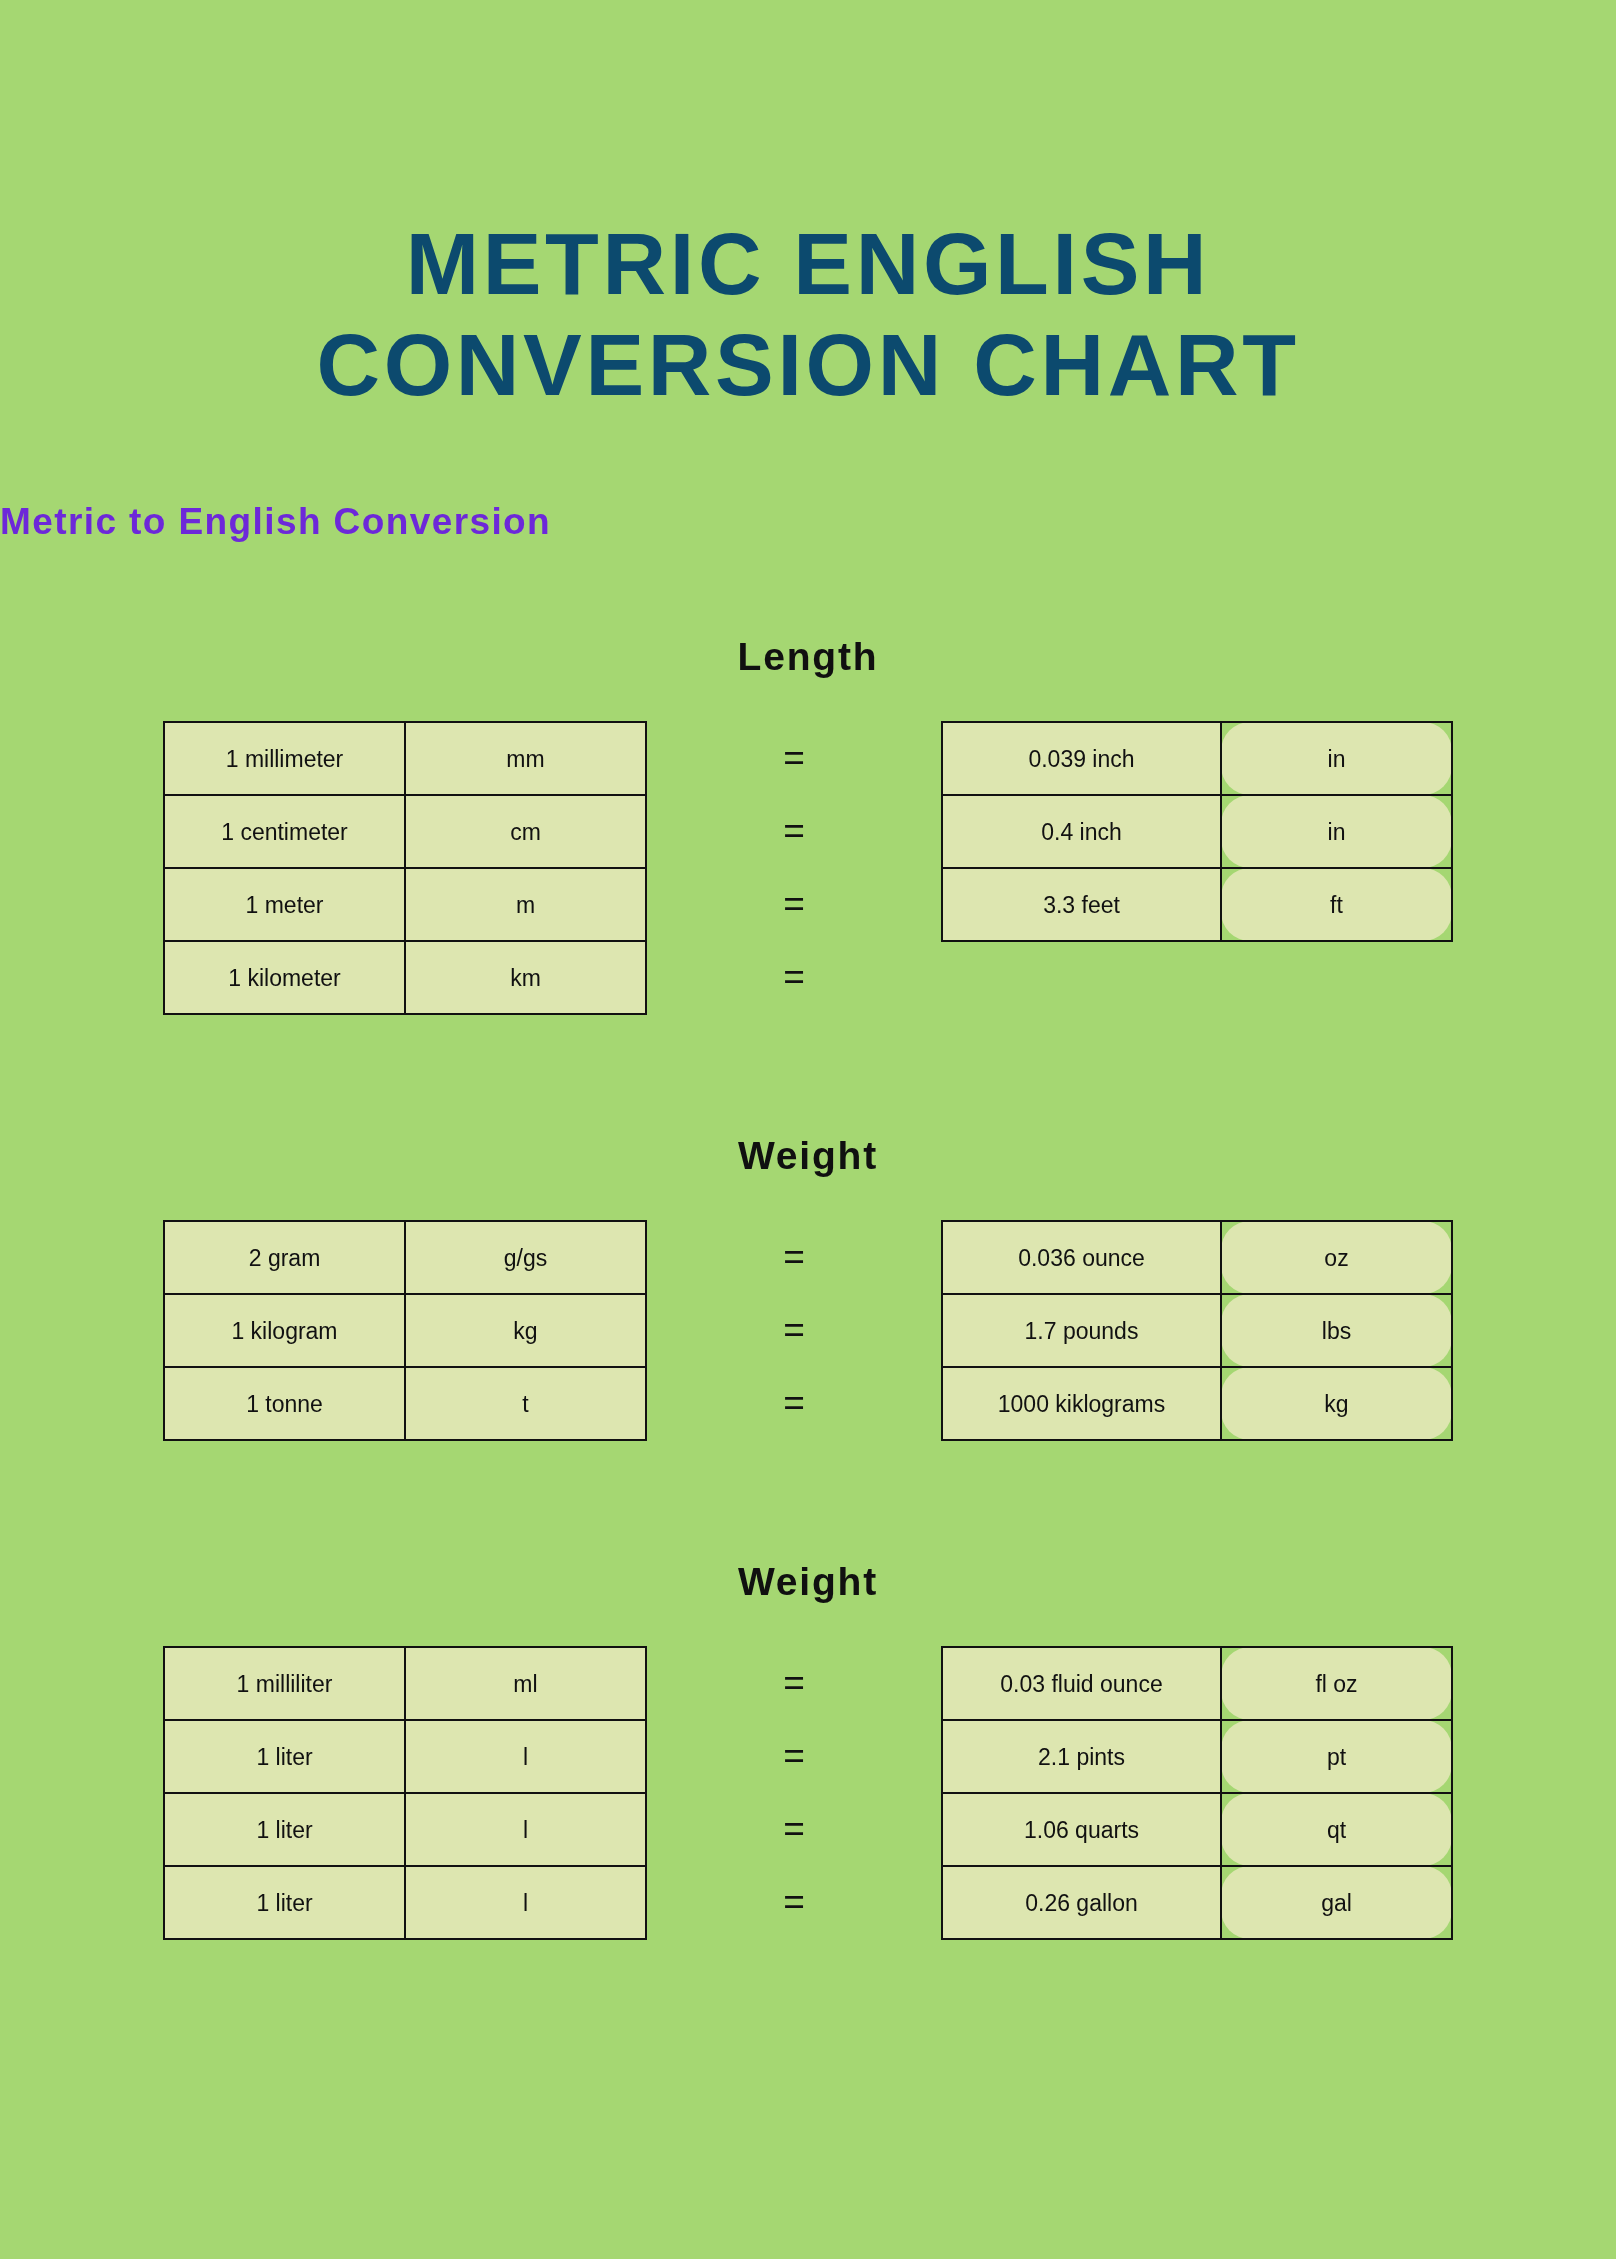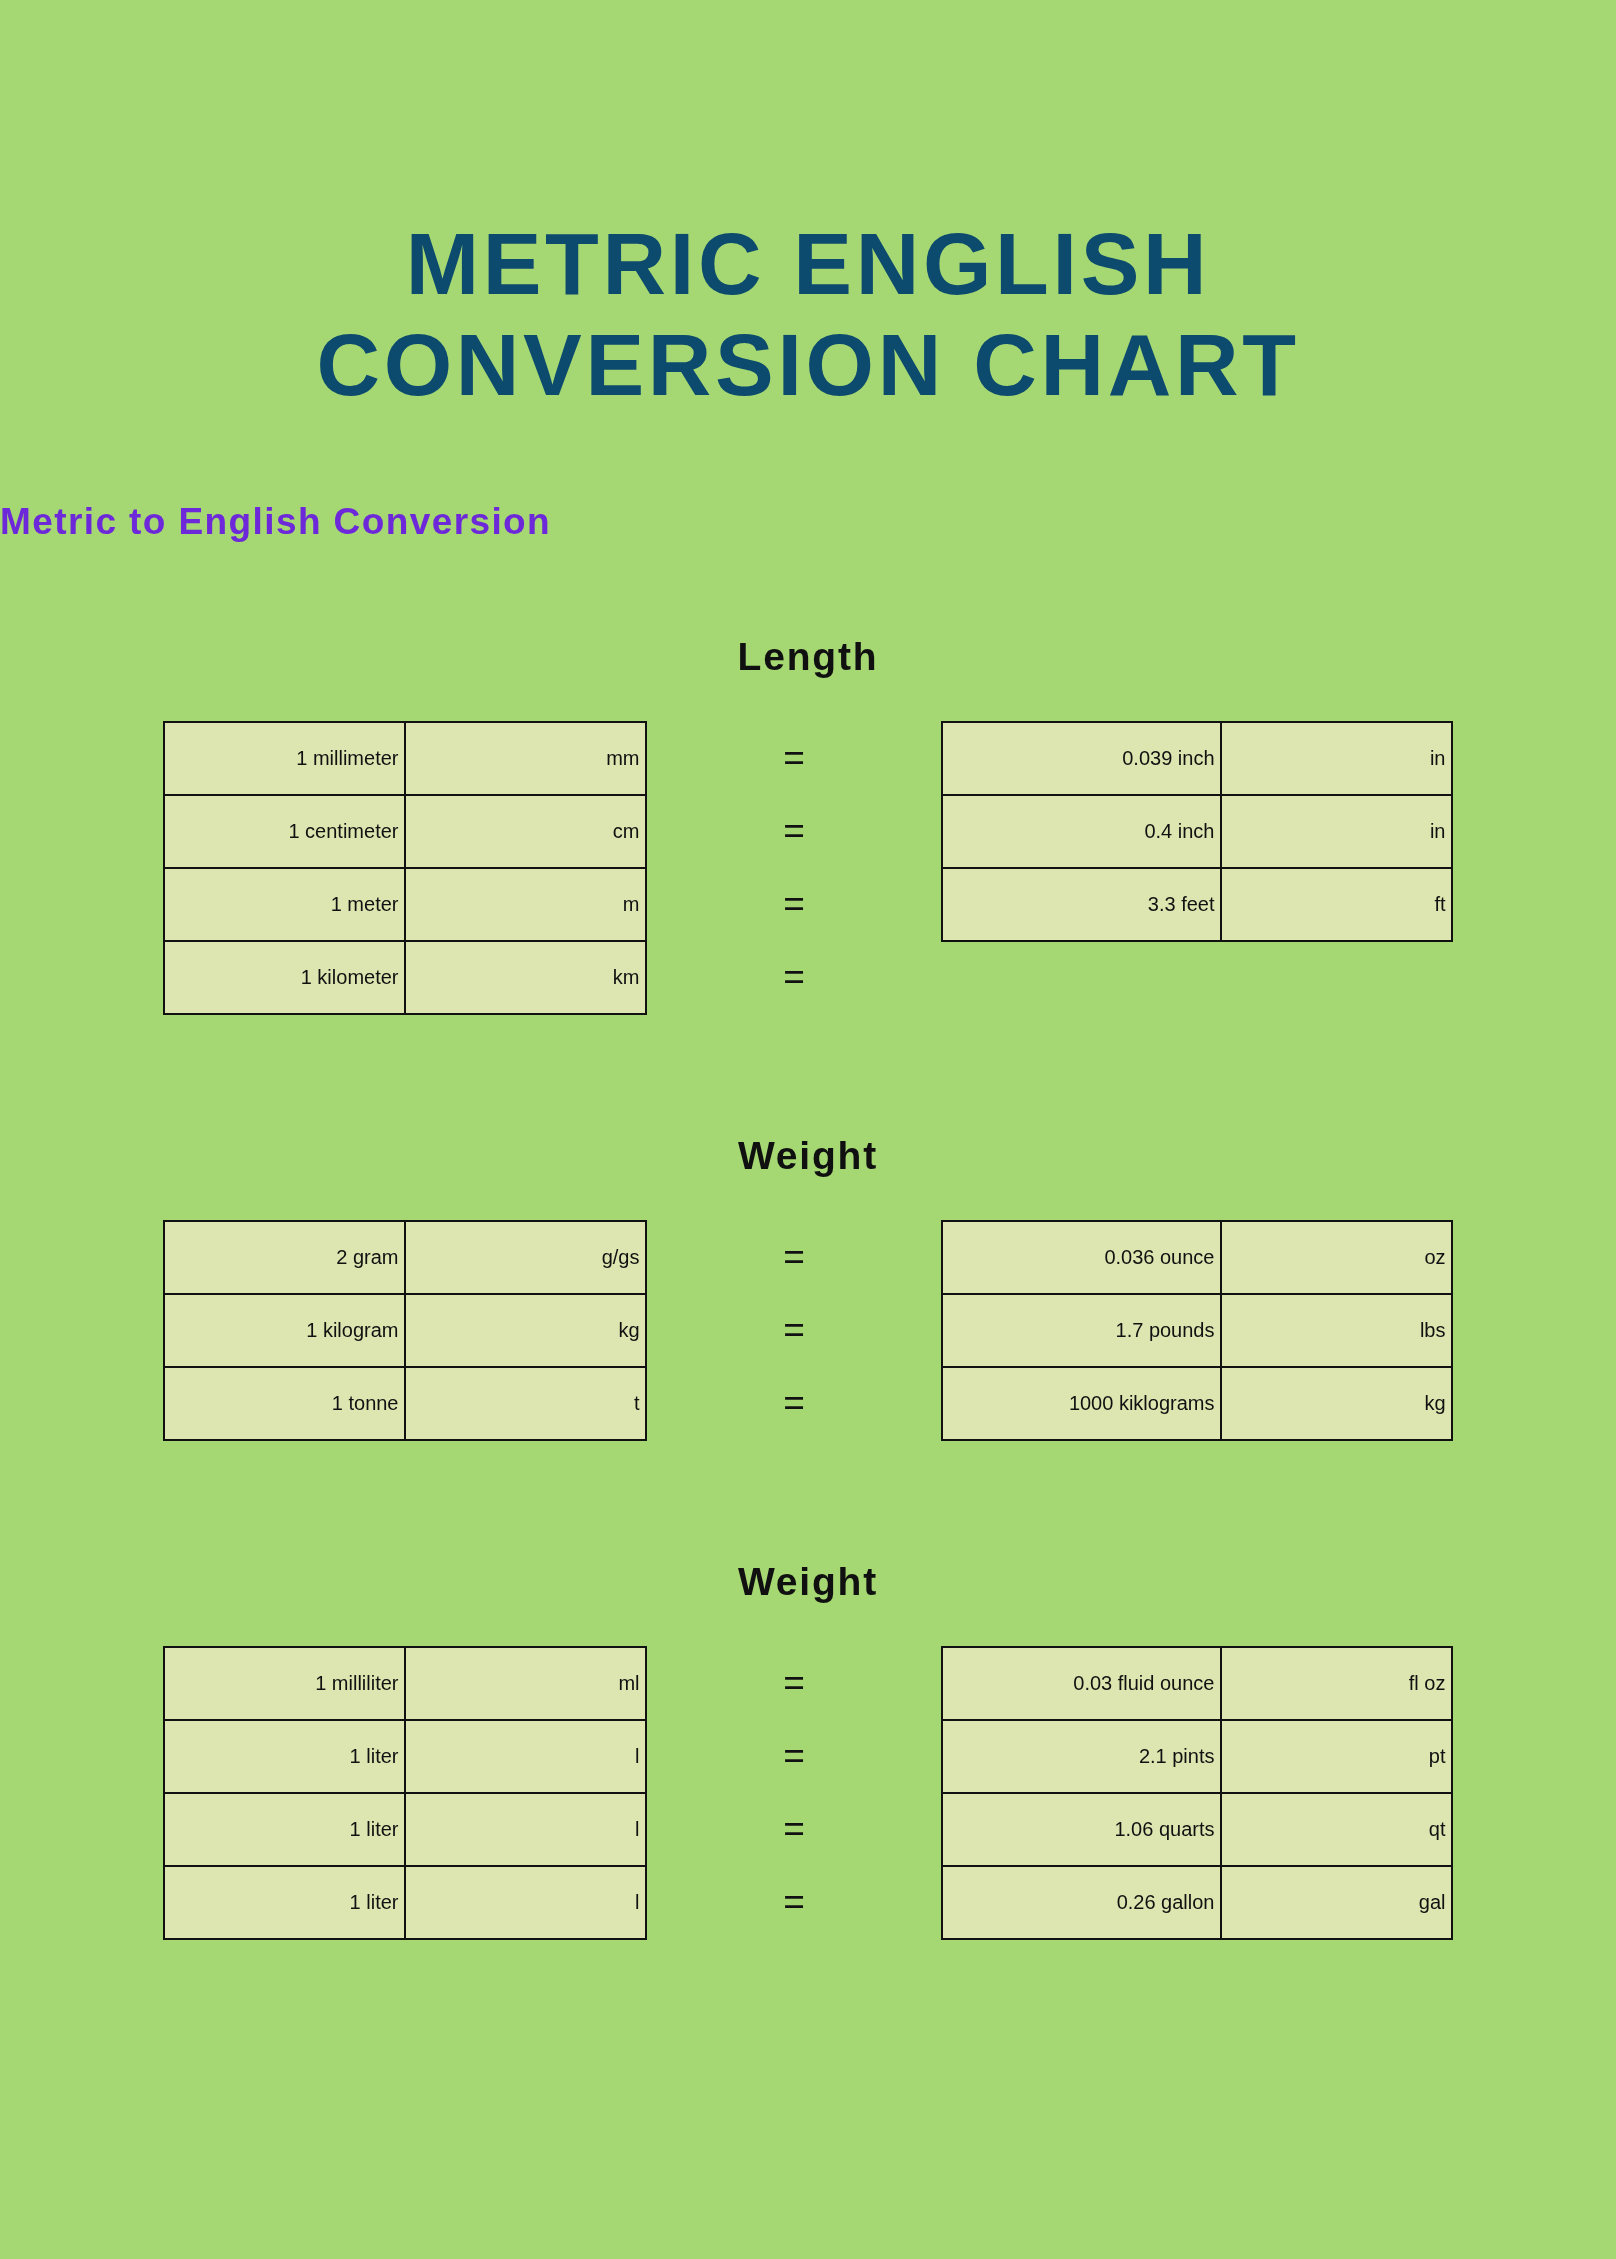--- a/index.html
+++ b/index.html
@@ -65,33 +65,33 @@
   }
   .tbl {
     border-collapse: collapse;
     table-layout: fixed;
   }
   .left-tbl { width: 481px; }
   .right-tbl { width: 481px; }
   .tbl td {
     border: 2.8px solid #111111;
     background: #dde6b0;
-    text-align: right;
-    font-size: 20px;
+    text-align: center;
+    font-size: 23px;
     color: #111111;
     height: 73px;
     vertical-align: middle;
     padding: 1.8px 5.5px;
     box-sizing: border-box;
     line-height: 1.15;
   }
   .left-tbl td.c1 { width: 241px; }
   .left-tbl td.c2 { width: 241px; }
   .right-tbl td.c1 { width: 279px; }
-  .right-tbl td.c2 { width: 231px; }
+  .right-tbl td.c2 { width: 231px; border-radius: 29px; }
 
   .equals-col {
     width: 294px;
     display: flex;
     flex-direction: column;
   }
   .equals {
     height: 73px;
     display: flex;
     align-items: center;

